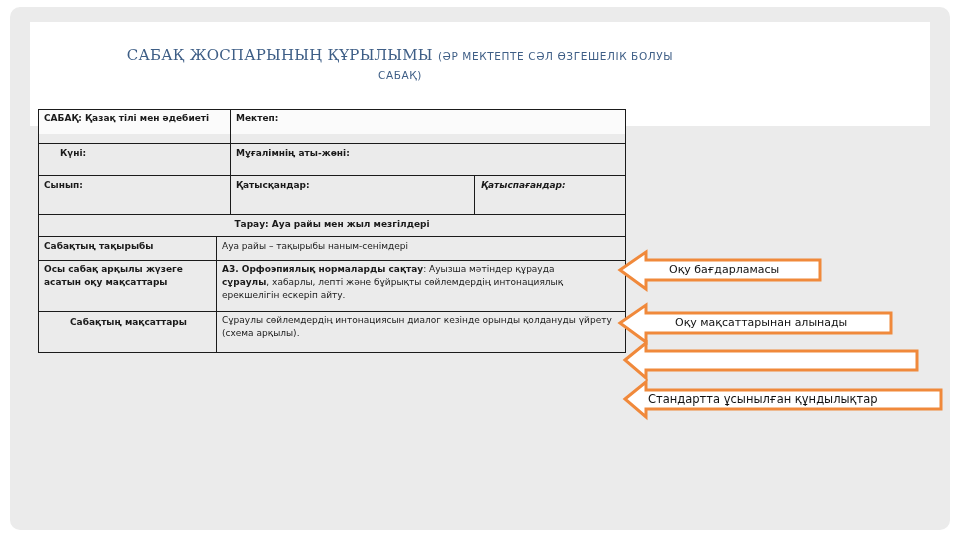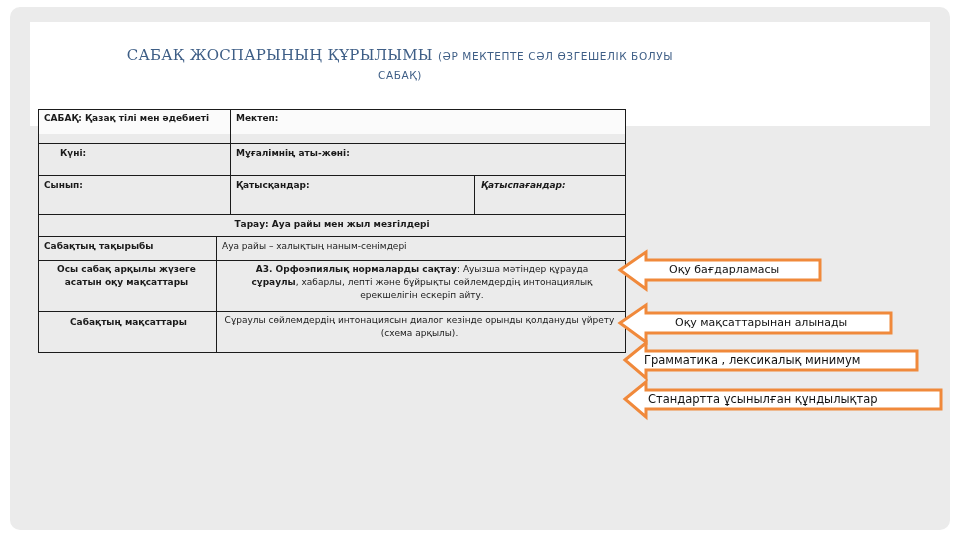--- a/index.html
+++ b/index.html
@@ -19,21 +19,21 @@
   .title {
     position: absolute; left: 40px; top: 46px; width: 720px;
     text-align: center; color: #3e5e86;
     line-height: 17px;
   }
   .title .main { font-family: "DejaVu Serif", serif; font-size: 15px; letter-spacing: 0.2px; }
   .title .sub { font-family: "DejaVu Sans", sans-serif; font-size: 10.5px; letter-spacing: 0.6px; }
   .hl { position: absolute; height: 1px; background: #1b1b1b; }
   .vl { position: absolute; width: 1px; background: #1b1b1b; }
   .cell {
-    position: absolute; font-size: 9px; color: #1a1a1a; line-height: 13px; text-align: center;
+    position: absolute; font-size: 9px; color: #1a1a1a; line-height: 13px;
   }
   .b { font-weight: bold; }
   .top-area { position: absolute; left: 38px; top: 109px; width: 587px; height: 25px; background: #fbfbfb; }
 
   .arrow { position: absolute; }
   .arrow svg { position: absolute; left: 0; top: 0; overflow: visible; }
   .arrow .label {
     position: absolute; font-size: 11px; color: #111; white-space: nowrap;
     font-family: "DejaVu Sans", sans-serif;
   }
@@ -74,21 +74,21 @@
   <div class="cell b" style="left:44px;top:147px;padding-left:16px;">Күні:</div>
   <div class="cell b" style="left:236px;top:147px;">Мұғалімнің аты-жөні:</div>
 
   <div class="cell b" style="left:44px;top:179px;">Сынып:</div>
   <div class="cell b" style="left:236px;top:179px;">Қатысқандар:</div>
   <div class="cell b" style="left:481px;top:179px;font-style:italic;">Қатыспағандар:</div>
 
   <div class="cell b" style="left:38px;top:218px;width:588px;text-align:center;">Тарау: Ауа райы мен жыл мезгілдері</div>
 
   <div class="cell b" style="left:44px;top:240px;">Сабақтың тақырыбы</div>
-  <div class="cell" style="left:222px;top:240px;">Ауа райы – халықтың наным-сенімдері</div>
+  <div class="cell" style="left:222px;top:240px;">Ауа райы – тақырыбы наным-сенімдері</div>
 
   <div class="cell b" style="left:44px;top:263px;width:165px;">Осы сабақ арқылы жүзеге асатын оқу мақсаттары</div>
   <div class="cell" style="left:222px;top:263px;width:400px;">
     <span class="b">А3. Орфоэпиялық нормаларды сақтау</span><span>: Ауызша мәтіндер құрауда</span><br>
     <span class="b">сұраулы</span><span>, хабарлы, лепті және бұйрықты сөйлемдердің интонациялық</span><br>
     <span>ерекшелігін ескеріп айту.</span>
   </div>
 
   <div class="cell b" style="left:70px;top:316px;">Сабақтың мақсаттары</div>
   <div class="cell" style="left:222px;top:314px;width:395px;">Сұраулы сөйлемдердің интонациясын диалог кезінде орынды қолдануды үйрету (схема арқылы).</div>
@@ -105,21 +105,20 @@
   <svg width="276" height="40">
     <polygon points="1,19 27,1 27,9 272,9 272,29 27,29 27,38" fill="#ffffff" stroke="#f0893b" stroke-width="3" stroke-linejoin="miter"></polygon>
   </svg>
   <div class="label" style="left:56px;top:12px;">Оқу мақсаттарынан алынады</div>
 </div>
 
 <div class="arrow" style="left:624px;top:342px;width:297px;height:38px;">
   <svg width="297" height="38">
     <polygon points="1,18 22,1 22,9 293,9 293,28 22,28 22,36" fill="#ffffff" stroke="#f0893b" stroke-width="3" stroke-linejoin="miter"></polygon>
   </svg>
-  <div class="label" style="left:20px;top:11px;font-size:11.5px;">Грамматика , лексикалық минимум</div>
 </div>
 
 <div class="arrow" style="left:624px;top:381px;width:321px;height:38px;">
   <svg width="321" height="38">
     <polygon points="1,18 22,1 22,9 317,9 317,28 22,28 22,36" fill="#ffffff" stroke="#f0893b" stroke-width="3" stroke-linejoin="miter"></polygon>
   </svg>
   <div class="label" style="left:24px;top:11px;font-size:11.5px;">Стандартта ұсынылған құндылықтар</div>
 </div>
 
 </body></html>

